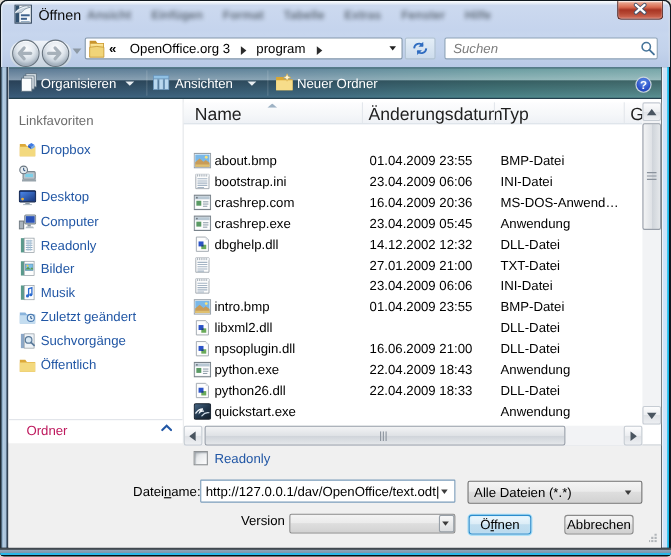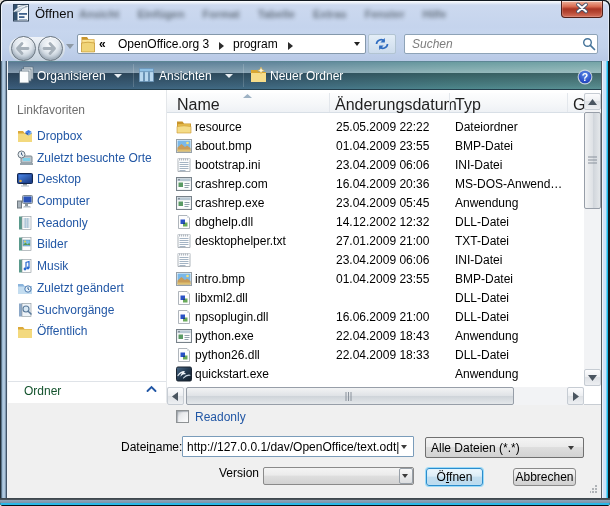--- a/index.html
+++ b/index.html
@@ -179,21 +179,20 @@
       <path d="M14.5 3.8 l-3 1.8 v2 l3-1.8z" fill="#6aa6f2"></path>
     </svg>
 <div class="sbitem" style="top:129px">Dropbox</div>
 <svg class="sbicon" style="top:150px" viewBox="0 0 16 16">
       <rect x="4" y="6" width="11" height="7" rx="1" fill="#b9c4cc" stroke="#7c8890"></rect>
       <rect x="6" y="8" width="7" height="3" fill="#7fd0e8"></rect>
       <circle cx="4.5" cy="4.5" r="3.5" fill="#e8eef2" stroke="#6a7680"></circle>
       <path d="M4.5 2.5 v2 l1.5 1" stroke="#3a5a80" fill="none"></path>
       <rect x="3" y="13" width="13" height="2" fill="#98a4ac"></rect>
     </svg>
-<div class="sbitem" style="top:151px">Zuletzt besuchte Orte</div>
 <svg class="sbicon" style="top:171px" viewBox="0 0 16 16">
       <rect x="0.5" y="2.5" width="15" height="10" rx="1" fill="#1c3f8c" stroke="#12264e"></rect>
       <rect x="1.5" y="3.5" width="13" height="8" fill="url(#gdesk)"></rect>
       <circle cx="3.5" cy="10" r="1.3" fill="#e8b13a"></circle>
       <rect x="6" y="13" width="4" height="1.5" fill="#8a96a0"></rect>
       <rect x="4" y="14.5" width="8" height="1" fill="#b0bac2"></rect>
       <defs>
         <linearGradient id="gdesk" x1="0" y1="0" x2="1" y2="1">
           <stop offset="0" stop-color="#4a86e8"></stop>
           <stop offset="1" stop-color="#1a3a80"></stop>
@@ -246,21 +245,21 @@
       <rect x="5" y="1.5" width="9" height="13" fill="#eef3f8" stroke="#8a949c" stroke-width=".6"></rect>
       <circle cx="9" cy="7" r="3" fill="#d8e8f4" stroke="#5a7a9a" stroke-width="1.1"></circle>
       <path d="M11.2 9.2 L14 12" stroke="#5a7a9a" stroke-width="1.6" stroke-linecap="round"></path>
     </svg>
 <div class="sbitem" style="top:303px">Suchvorgänge</div>
 <svg class="sbicon" style="top:324px" viewBox="0 0 16 16">
       <path d="M1 3 h5 l1.5 2 H15 v9 H1 Z" fill="#dca939"></path>
       <path d="M1 5.5 h14 V14 H1 Z" fill="#f3d97e"></path>
     </svg>
 <div class="sbitem" style="top:324px">Öffentlich</div>
-<div class="abs" style="left:24px;top:384px;font-size:12px;color:#14532d">Ordner</div>
+<div class="abs" style="left:24px;top:384px;font-size:12px;color:#be185d">Ordner</div>
 <svg class="abs" style="left:146px;top:385px" width="11" height="8" viewBox="0 0 11 8">
       <path d="M1.5 6 L5.5 2 L9.5 6" stroke="#2257a5" stroke-width="1.9" fill="none" stroke-linecap="round"></path>
     </svg>
 <svg width="0" height="0" style="position:absolute">
       <defs>
 <linearGradient id="gfoldr" x1="0" y1="0" x2="0" y2="1">
           <stop offset="0" stop-color="#fce79a"></stop>
           <stop offset="1" stop-color="#e0b54e"></stop>
         </linearGradient>
 <g id="i-folder">
@@ -319,28 +318,20 @@
       <span style="position:absolute;left:168px;top:3px">Änderungsdatum</span>
       <span style="position:absolute;left:288px;top:3px">Typ</span>
       <span style="position:absolute;left:406px;top:3px">G</span>
     </div>
 <svg class="abs" style="left:243px;top:94px" width="9" height="4" viewBox="0 0 9 4">
       <path d="M4.5 0 L9 4 H0 Z" fill="#9eb2c4"></path>
     </svg>
 <div class="hsep" style="left:329px"></div>
 <div class="hsep" style="left:449px"></div>
 <div class="hsep" style="left:567px"></div>
-<div class="row" style="top:118px">
-      <svg class="ic" viewBox="0 0 16 16">
-        <use href="#i-folder"></use>
-      </svg>
-      <span class="n">resource</span>
-      <span class="d">25.05.2009 22:22</span>
-      <span class="t">Dateiordner</span>
-    </div>
 <div class="row" style="top:137px">
       <svg class="ic" viewBox="0 0 16 16">
         <use href="#i-bmp"></use>
       </svg>
       <span class="n">about.bmp</span>
       <span class="d">01.04.2009 23:55</span>
       <span class="t">BMP-Datei</span>
     </div>
 <div class="row" style="top:156px">
       <svg class="ic" viewBox="0 0 16 16">
@@ -371,21 +362,20 @@
         <use href="#i-dll"></use>
       </svg>
       <span class="n">dbghelp.dll</span>
       <span class="d">14.12.2002 12:32</span>
       <span class="t">DLL-Datei</span>
     </div>
 <div class="row" style="top:232px">
       <svg class="ic" viewBox="0 0 16 16">
         <use href="#i-ini"></use>
       </svg>
-      <span class="n">desktophelper.txt</span>
       <span class="d">27.01.2009 21:00</span>
       <span class="t">TXT-Datei</span>
     </div>
 <div class="row" style="top:251px">
       <svg class="ic" viewBox="0 0 16 16">
         <use href="#i-ini"></use>
       </svg>
       <span class="d">23.04.2009 06:06</span>
       <span class="t">INI-Datei</span>
     </div>

